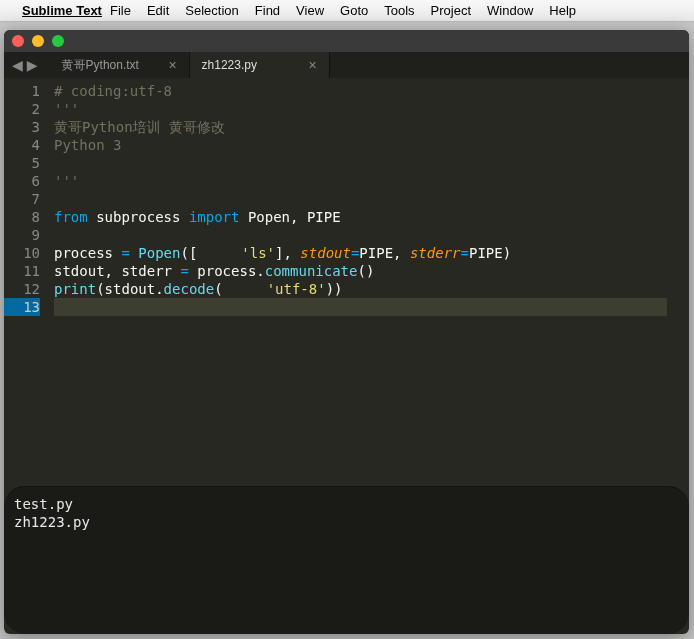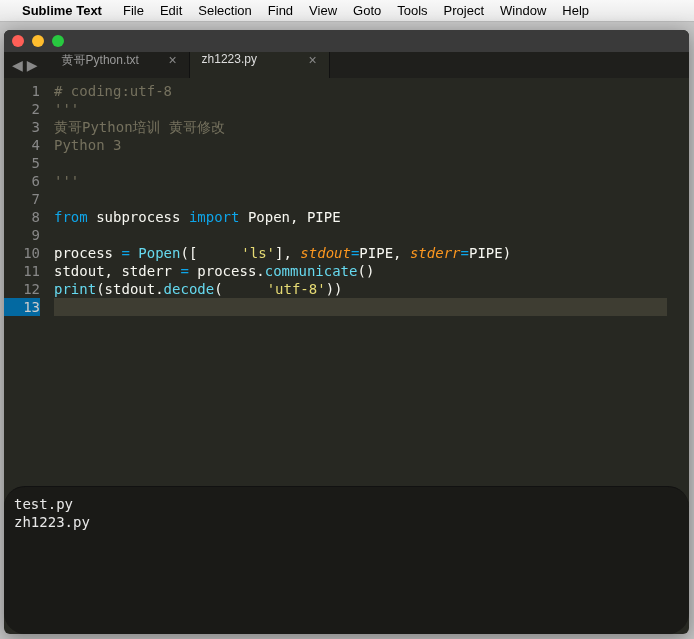--- a/index.html
+++ b/index.html
@@ -14,21 +14,21 @@
     height: 22px;
     background: linear-gradient(#f8f8f8, #e8e8e8);
     display: flex;
     align-items: center;
     padding: 0 10px;
     font-size: 13px;
     color: #000;
     border-bottom: 1px solid #bbb;
   }
   .menubar .apple { font-size: 15px; margin-right: 12px; }
-  .menubar .appname { font-weight: 600; margin-right: 21px; }
+  .menubar .appname { font-weight: 600; margin-right: 8px; text-decoration: underline; }
   .menubar .mitem { margin-right: 16px; cursor: default; }
   .window {
     position: absolute;
     top: 30px; left: 4px;
     width: 685px; height: 604px;
     background: #272822;
     border-radius: 6px;
     overflow: hidden;
     box-shadow: 0 4px 20px rgba(0,0,0,0.4);
   }
@@ -52,21 +52,21 @@
   .nav-arrows {
     display: flex;
     align-items: center;
     padding: 0 8px;
     color: #888;
     font-size: 14px;
   }
   .nav-arrows span { margin-right: 4px; cursor: default; }
   .tab {
     display: flex;
-    align-items: flex-start;
+    align-items: center;
     padding: 0 12px;
     font-size: 12px;
     color: #999;
     border-right: 1px solid #111;
     position: relative;
     cursor: default;
     min-width: 140px;
   }
   .tab.active { background: #272822; color: #ddd; }
   .tab .close { margin-left: auto; font-size: 14px; color: #888; padding-left: 18px; }

